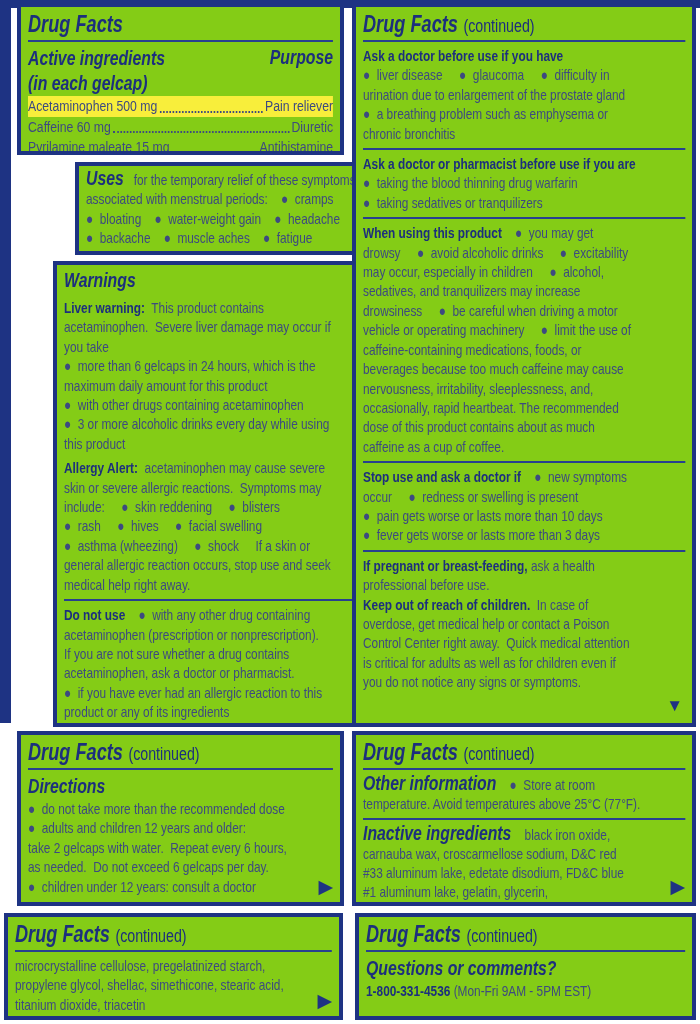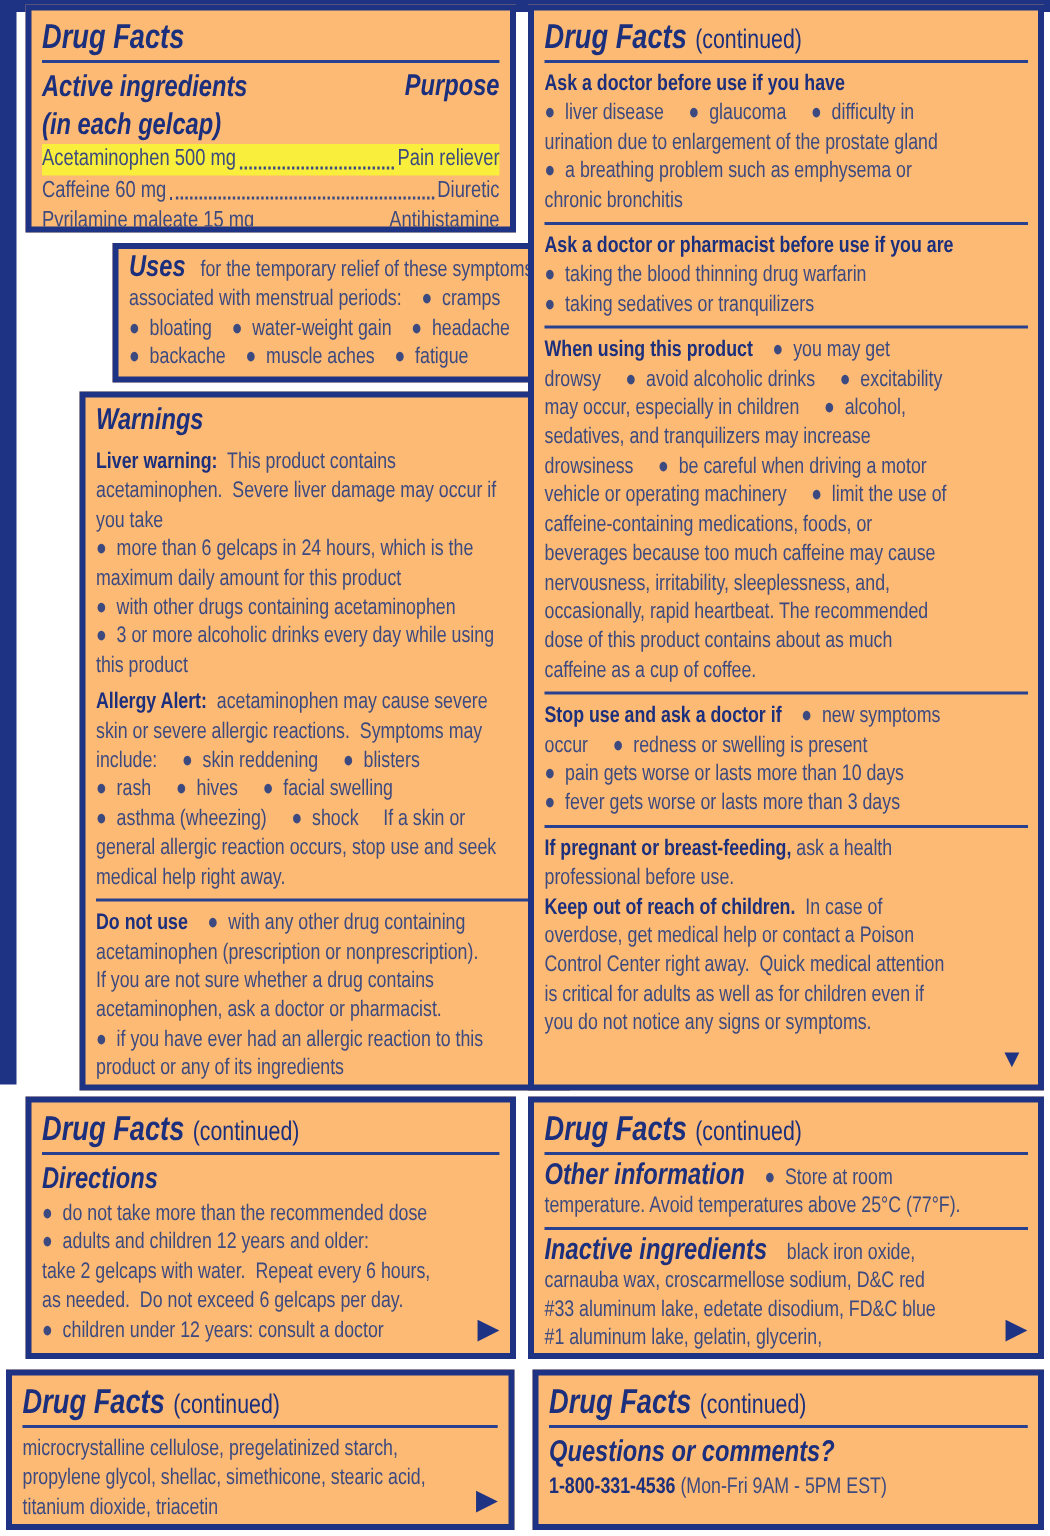--- a/index.html
+++ b/index.html
@@ -5,21 +5,21 @@
   html,body{margin:0;padding:0;}
   body{
     position:relative;width:700px;height:1024px;background:#ffffff;
     font-family:"Liberation Sans", sans-serif;color:#3d4a80;
   }
   .edge-strip{position:absolute;background:#1e3383;z-index:0;}
   #strip-left{left:0;top:0;width:11px;height:723px;}
   #strip-top{left:0;top:0;width:700px;height:8px;}
 
   .panel{
-    position:absolute;background:#fdba74;border:4px solid #1e3383;
+    position:absolute;background:#84cc16;border:4px solid #1e3383;
     box-sizing:border-box;padding:3px 7px 2px 7px;overflow:hidden;z-index:1;
   }
   #p-active{left:17px;top:3px;width:327px;height:152px;}
   #p-uses{left:34px;top:162px;width:327px;height:93px;margin-left:41px;}
   #p-warnings{left:17px;top:261px;width:327px;height:466px;margin-left:36px;}
   #p-directions{left:17px;top:731px;width:327px;height:175px;}
   #p-inactive2{left:4px;top:913px;width:339px;height:107px;}
   #p-right{left:352px;top:3px;width:344px;height:724px;}
   #p-other{left:352px;top:731px;width:344px;height:175px;}
   #p-questions{left:355px;top:913px;width:341px;height:107px;}

